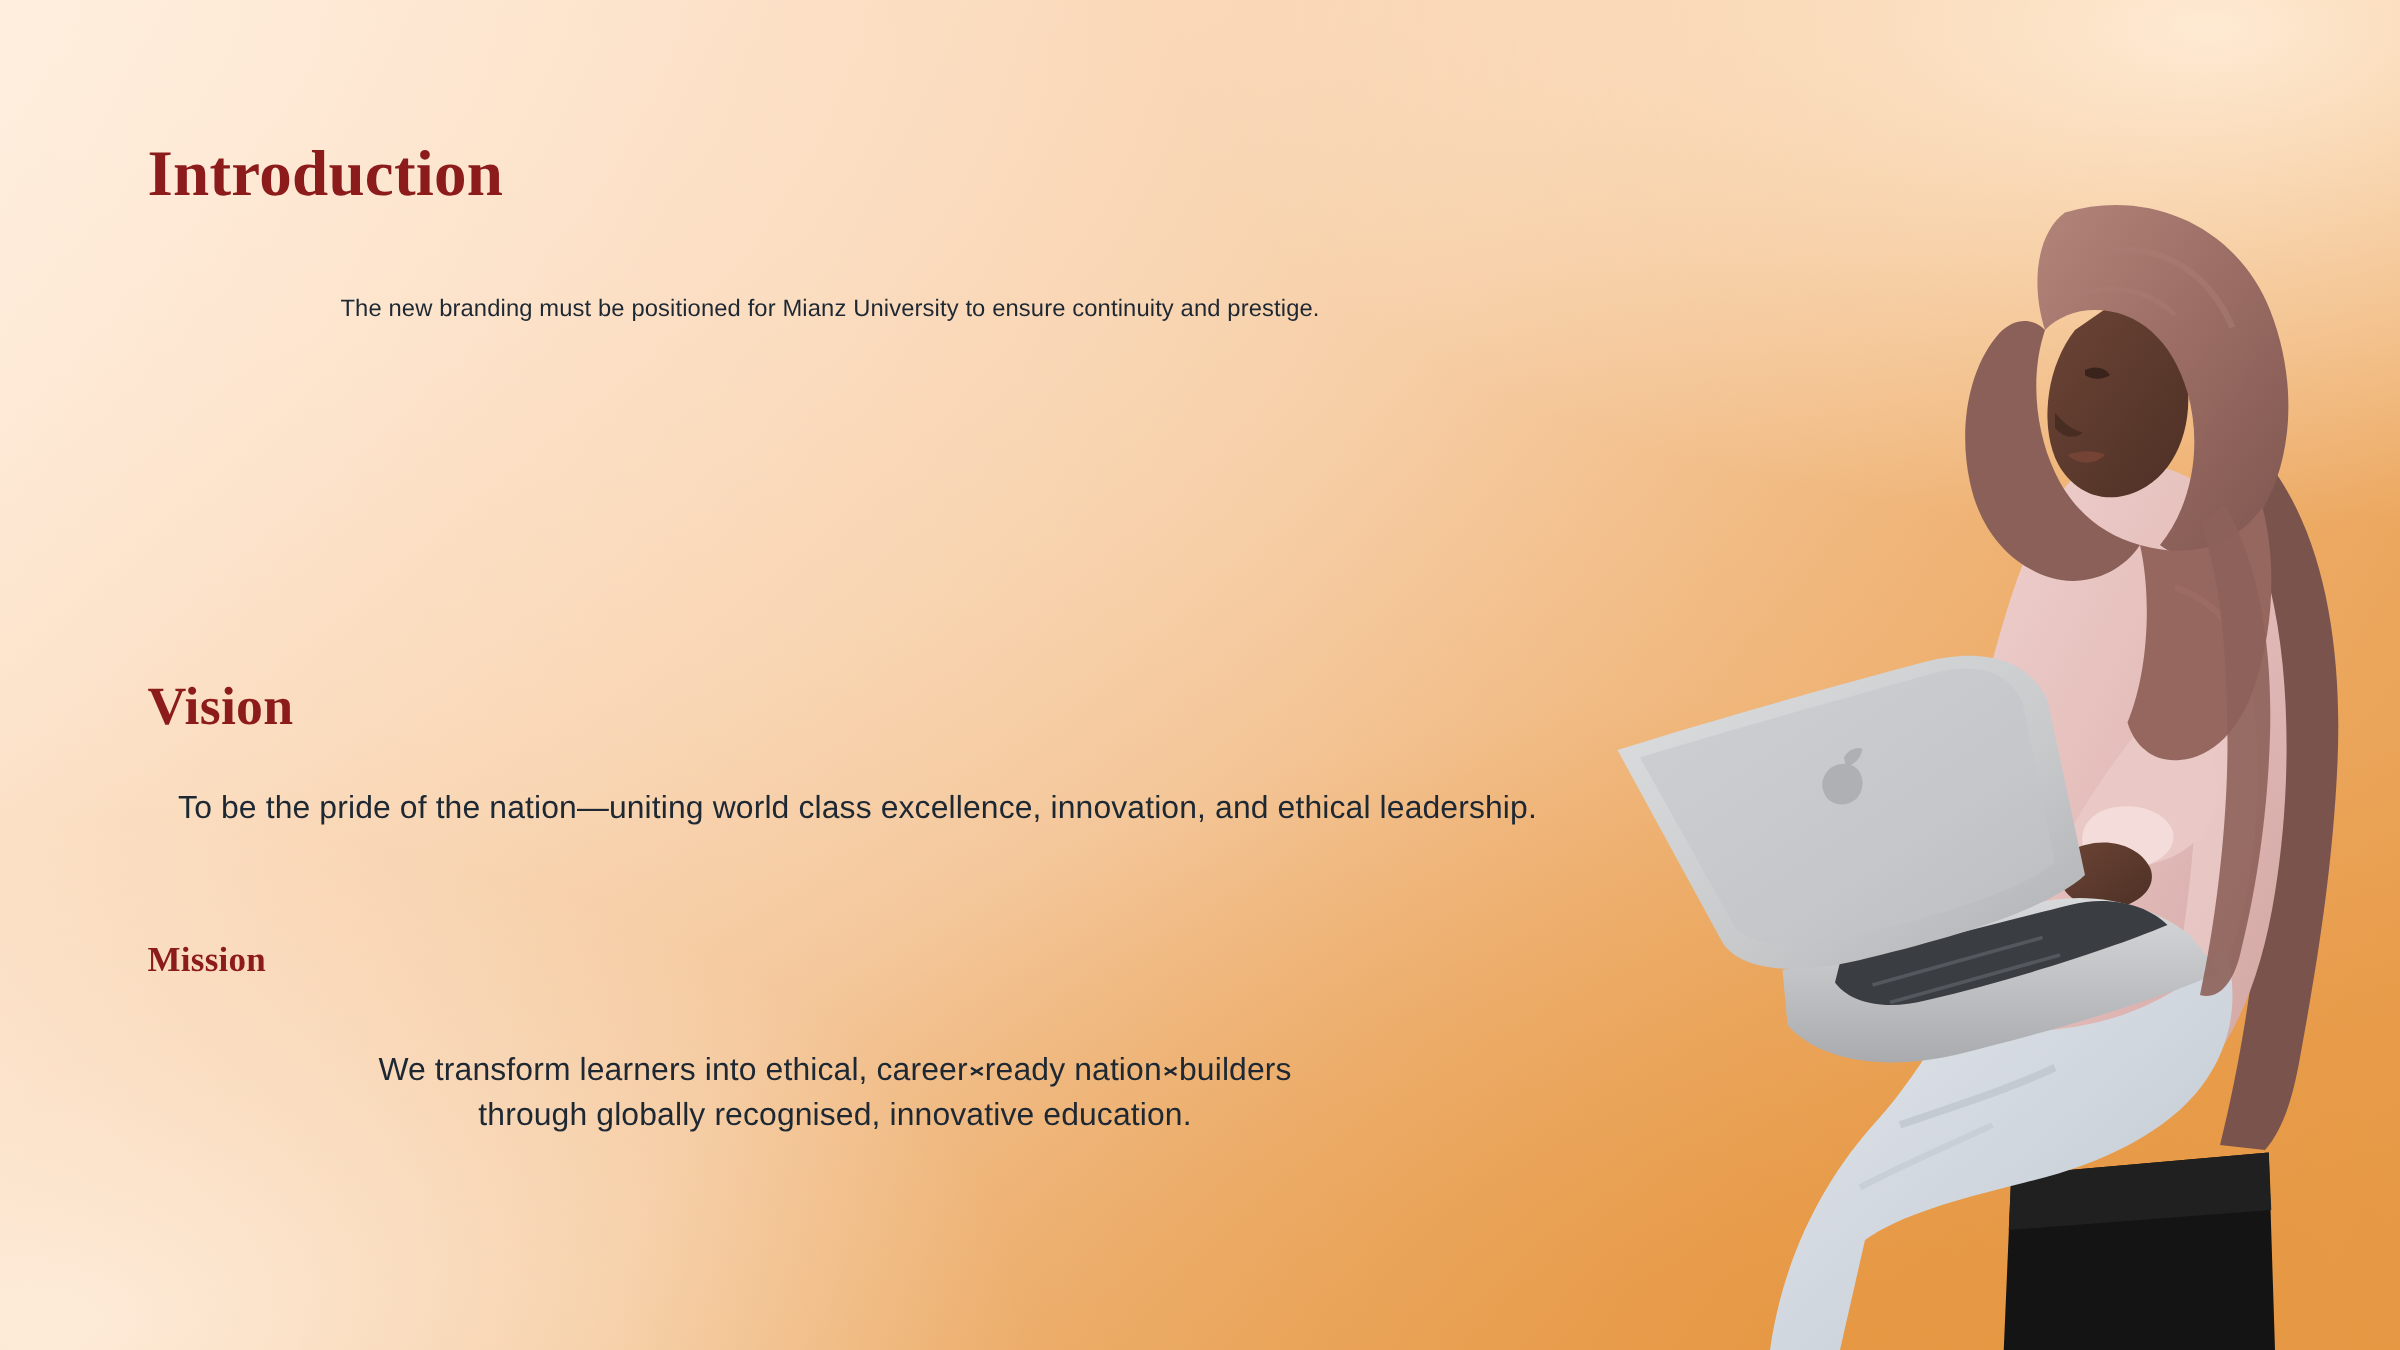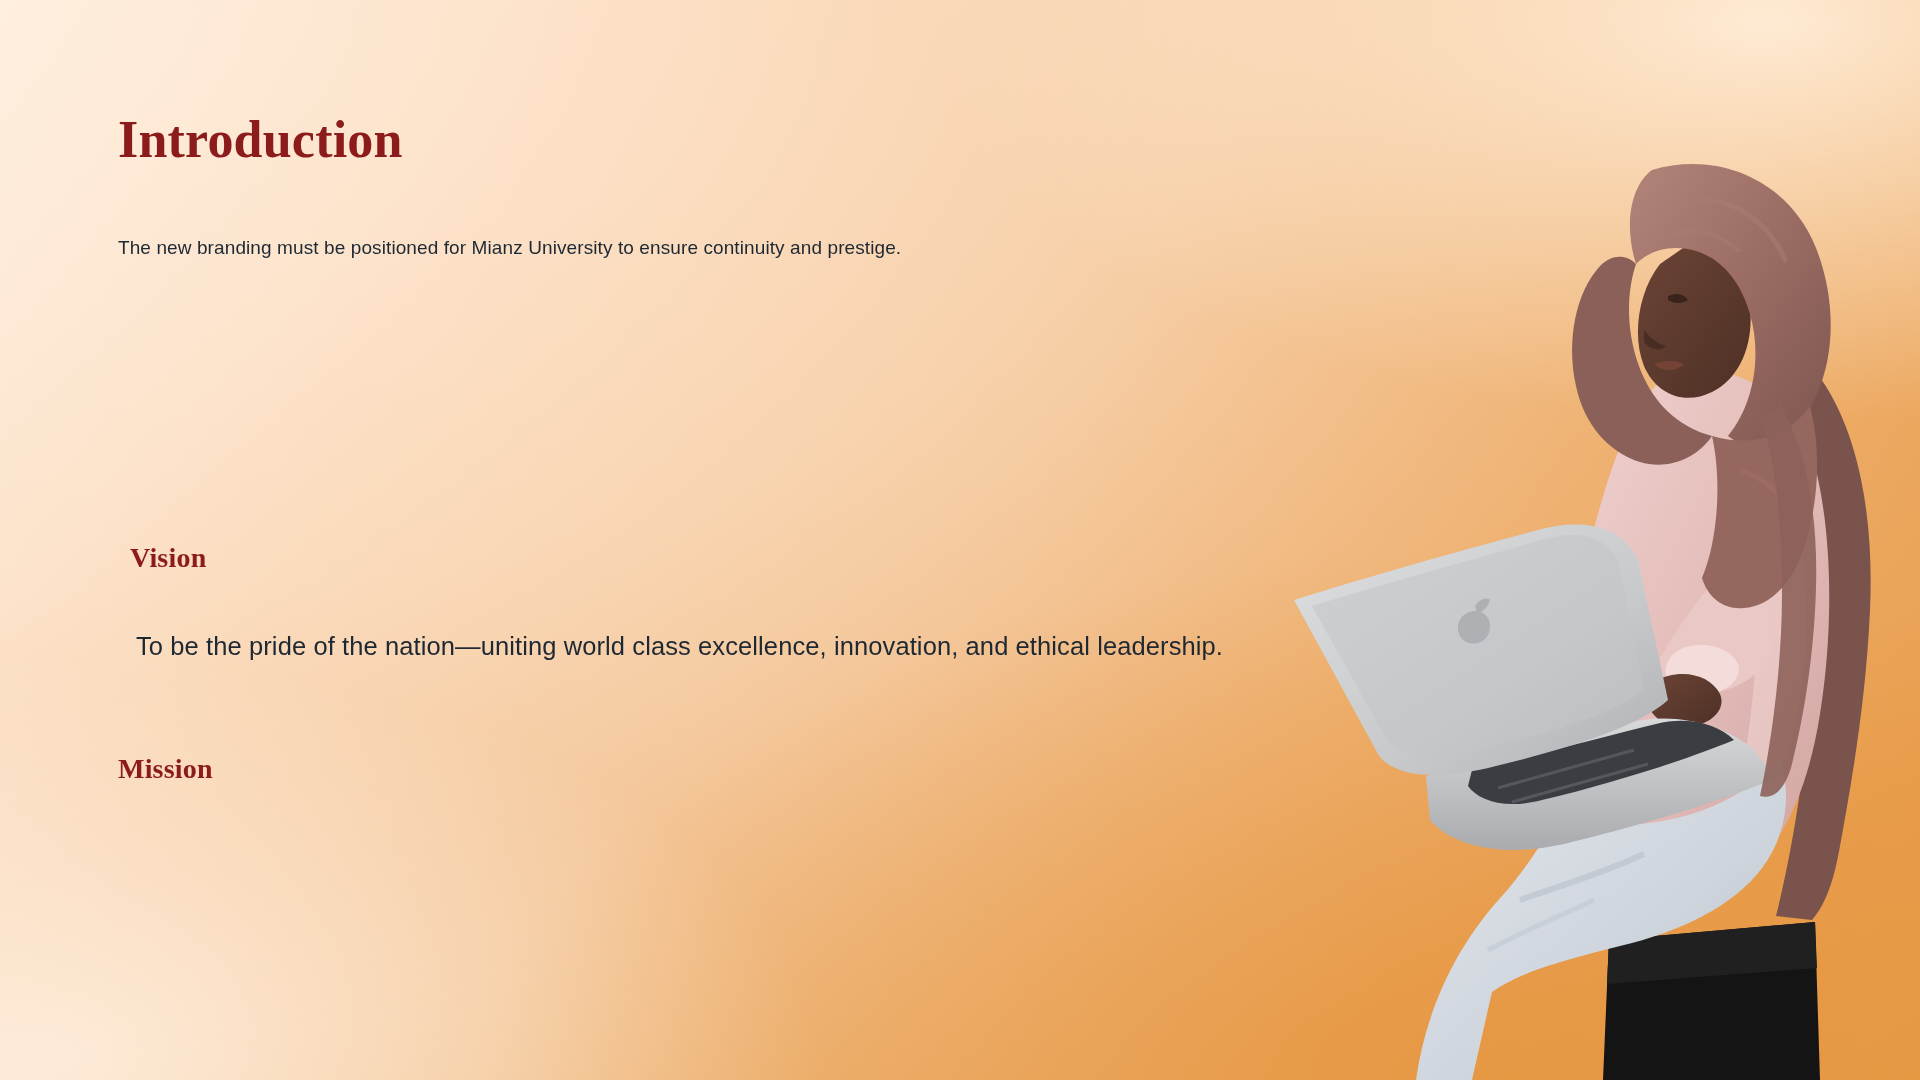--- a/index.html
+++ b/index.html
@@ -12,20 +12,21 @@
     overflow: hidden;
     font-family: "Liberation Sans", sans-serif;
   }
 
   .slide {
     position: relative;
     width: 1920px;
     height: 1080px;
     overflow: hidden;
     background: #fef9c3;
+    text-align: center;
   }
 
   
   .bg-base {
     position: absolute;
     inset: 0;
     background:
       radial-gradient(120% 110% at 6% 4%,
         #fde6d0 0%, #fbdfc6 22%, #f7d3b0 46%, #f0bd8b 70%, #e9a962 100%);
   }
@@ -101,23 +102,23 @@
     left: 0;
     top: 199px;
     width: 1092px;
     font-size: 19px;
     margin-top: 36px;
   }
 
   
   .vision-heading {
     position: absolute;
-    left: 12px;
+    left: 0;
     top: 544px;
-    font-size: 28px;
+    font-size: 43px;
   }
   .vision-body {
     position: absolute;
     left: 18px;
     top: 628px;
     width: 1100px;
     font-size: 25.5px;
   }
 
   
@@ -312,15 +313,19 @@
     </div>
 
     <h2 class="heading vision-heading">Vision</h2>
 
     <div class="body-text vision-body">
       <div>To be the pride of the nation—uniting world class excellence, innovation, and ethical leadership.</div>
     </div>
 
     <h2 class="heading mission-heading">Mission</h2>
 
+    <div class="body-text mission-body">
+      <div><span>We transform learners into ethical, career</span><span class="tofu"></span><span>ready nation</span><span class="tofu"></span><span>builders</span></div>
+      <div>through globally recognised, innovative education.</div>
+    </div>
 
   </div>
 </div>
 
 </body></html>

